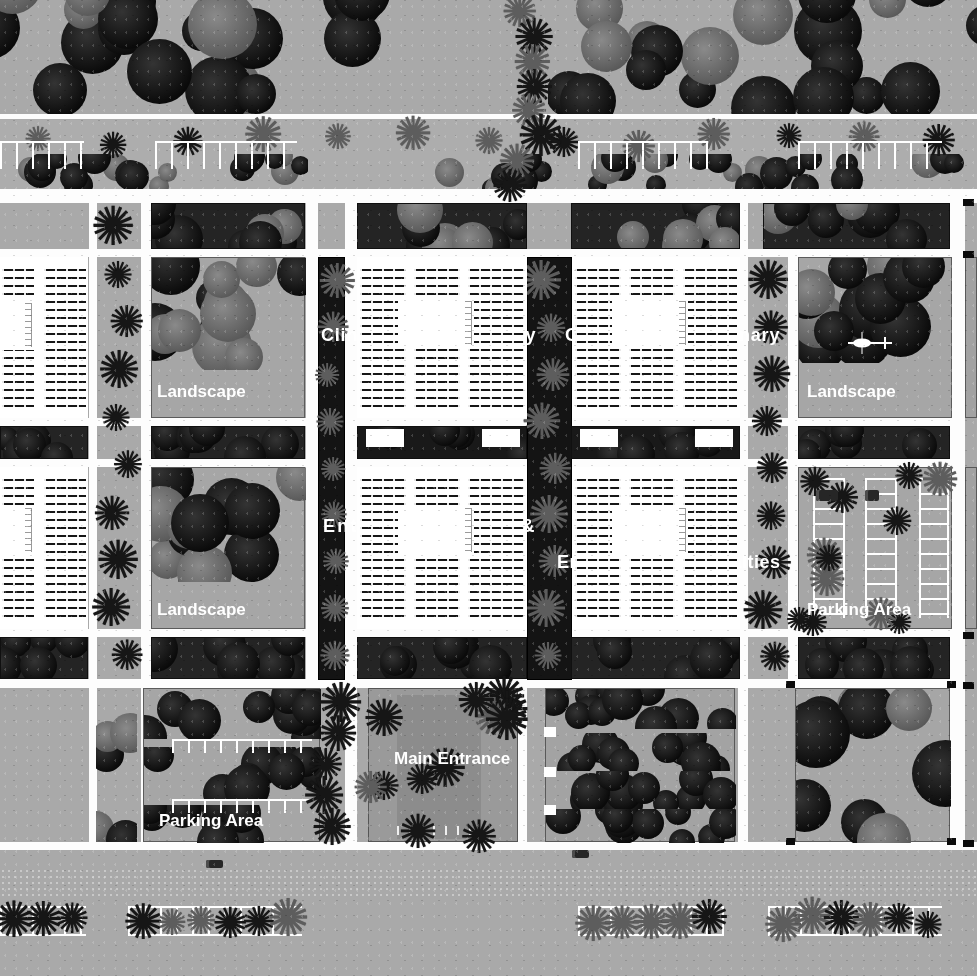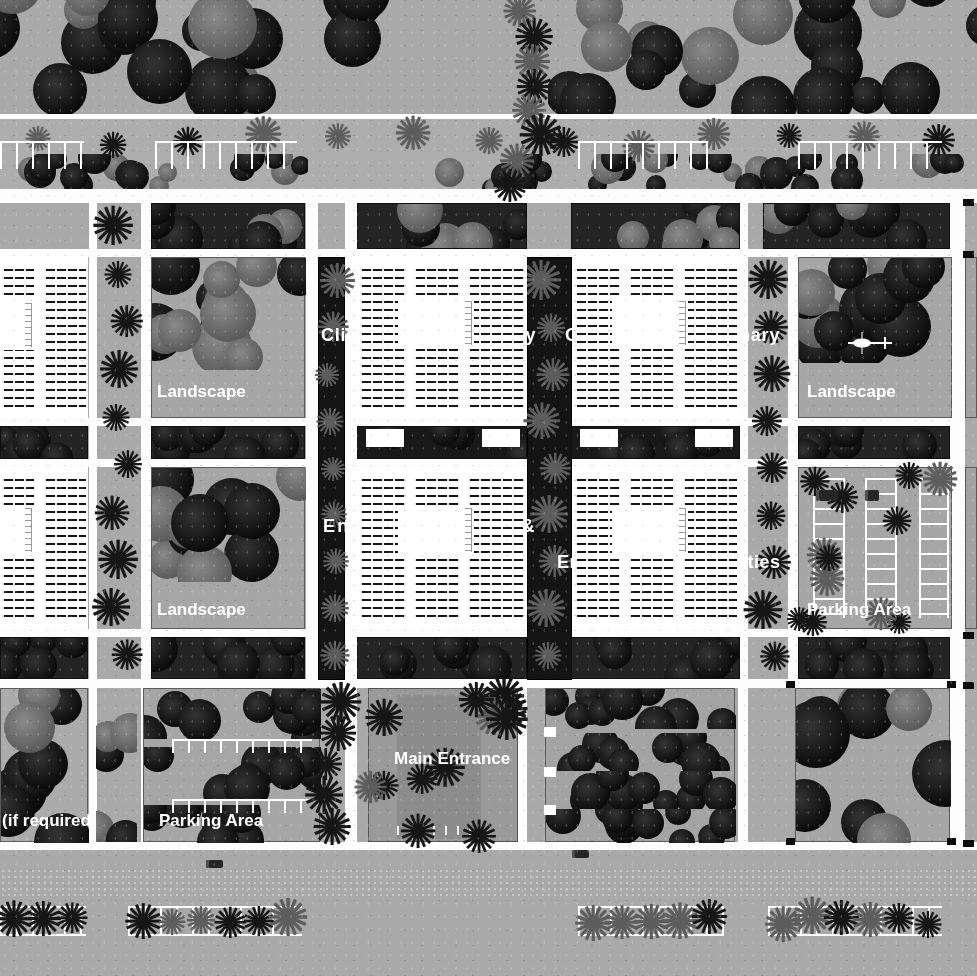--- a/index.html
+++ b/index.html
@@ -514,33 +514,20 @@
   <div class="strip" style="left:798px;top:637px;width:152px;height:42px;">
       <i class="tree" style="height: 36px; width: 36px; left: 93px; top: -5px;"></i>
       <i class="tree" style="height: 42px; width: 42px; left: 26px; top: -18px;"></i>
       <i class="tree" style="height: 46px; width: 46px; left: 60px; top: 11px;"></i>
       <i class="tree" style="height: 41px; width: 41px; left: 44px; top: 10px;"></i>
       <i class="tree" style="height: 30px; width: 30px; left: 105px; top: 17px;"></i>
       <i class="tree" style="height: 34px; width: 34px; left: 6px; top: 10px;"></i>
       <i class="tree" style="height: 41px; width: 41px; left: 91px; top: 8px;"></i>
     </div>
 
-  <div class="blk" style="left:0;top:688px;width:88px;height:154px;background:#ababab;">
-    <div class="hedge" style="left:0;top:0;width:88px;height:154px;">
-        <i class="tree" style="height: 41px; width: 41px; left: 40px; top: -5px;"></i>
-        <i class="tree" style="height: 58px; width: 58px; left: 33px; top: 124px;"></i>
-        <i class="tree" style="height: 54px; width: 54px; left: -8px; top: 75px;"></i>
-        <i class="tree" style="height: 54px; width: 54px; left: 2px; top: 60px;"></i>
-        <i class="tree" style="height: 50px; width: 50px; left: 17px; top: 50px;"></i>
-        <i class="tree lite" style="height: 42px; width: 42px; left: 17px; top: -15px;"></i>
-        <i class="tree" style="height: 53px; width: 53px; left: -19px; top: 95px;"></i>
-        <i class="tree lite" style="height: 51px; width: 51px; left: 3px; top: 13px;"></i>
-      </div>
-    <div class="lbl" style="left:1px;top:122px;">(if required</div>
-  </div>
 
   <div class="blk" style="left:96px;top:688px;width:41px;height:154px;border:none;background:transparent;">
     <div class="hedge" style="left:0;top:0;width:41px;height:154px;">
         <i class="tree" style="height: 35px; width: 35px; left: -7px; top: 49px;"></i>
         <i class="tree lite" style="height: 31px; width: 31px; left: -4px; top: 33px;"></i>
         <i class="tree lite" style="height: 36px; width: 36px; left: -18px; top: 123px;"></i>
         <i class="tree" style="height: 39px; width: 39px; left: 10px; top: 132px;"></i>
         <i class="tree lite" style="height: 40px; width: 40px; left: 14px; top: 25px;"></i>
       </div>
   </div>

